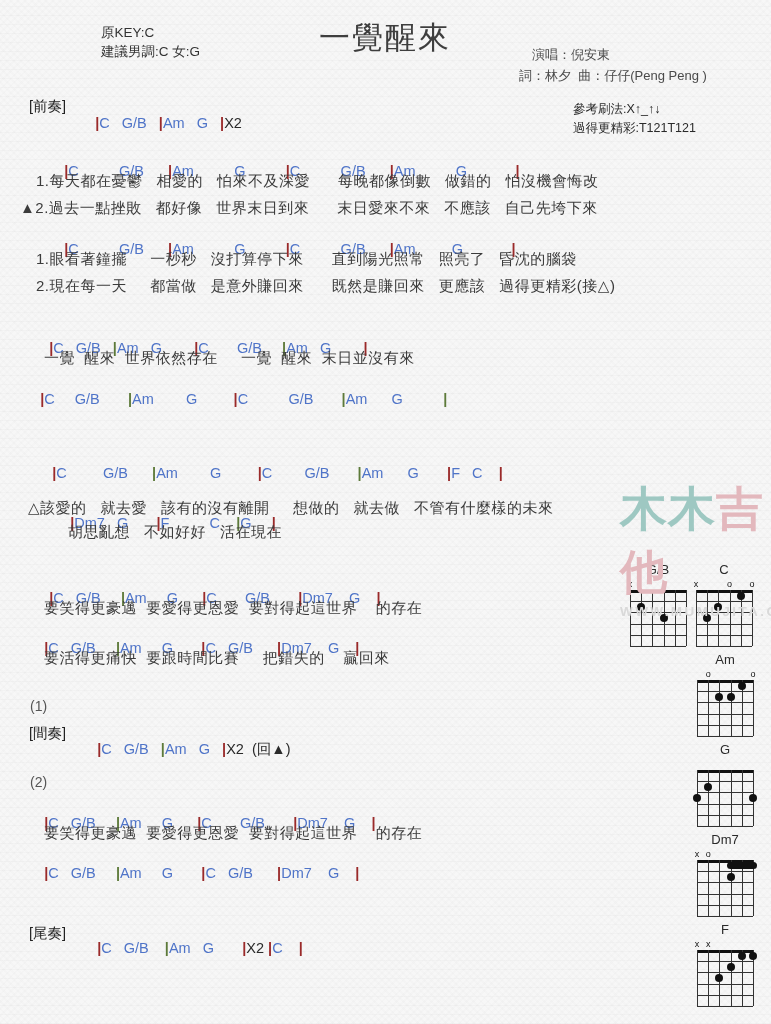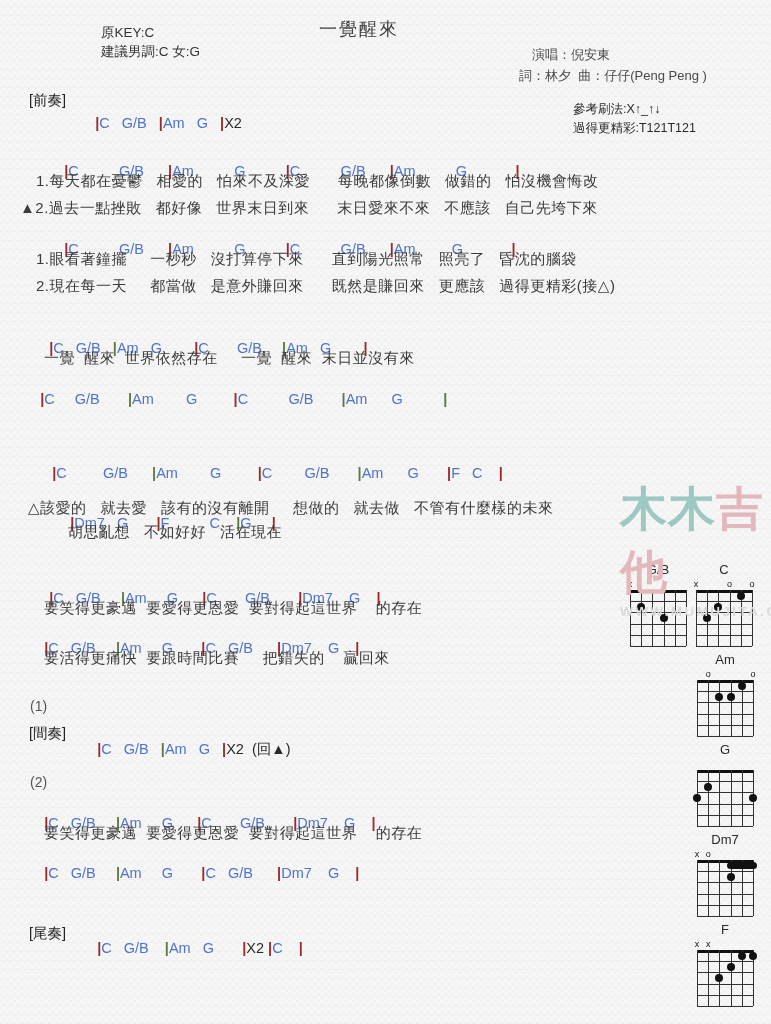--- a/index.html
+++ b/index.html
@@ -21,21 +21,21 @@
       repeating-linear-gradient(0deg, rgba(0,0,0,0.018) 0 1px, rgba(255,255,255,0) 1px 9px);
     pointer-events:none;
     z-index:0;
   }
   .sheet { position:relative; z-index:2; width:771px; height:1024px; }
 
   .abs { position:absolute; white-space:pre; }
 
   
   .key-line    { font-size:13.5px; color:#333; letter-spacing:0px; }
-  .song-title  { font-size:18px; color:#3e3e3e; letter-spacing:2px; font-weight:400; }
+  .song-title  { font-size:31px; color:#3e3e3e; letter-spacing:2px; font-weight:400; }
   .credit      { font-size:13px; color:#4a4a4a; }
   .playref     { font-size:12.5px; color:#2a2a2a; }
 
   
   .chordline { font-size:14.5px; color:#4f74c8; letter-spacing:0px; }
   .chordline .bar  { color:#9a2a2a; font-weight:700; }
   .chordline .barg { color:#5d7a3a; font-weight:700; }
   .lyricline { font-size:15px; color:#3b3b3b; letter-spacing:0.5px; }
   .sectlabel { font-size:14.5px; color:#222; }
   .numlabel  { font-size:14px; color:#555; }
@@ -77,21 +77,21 @@
   <div class="abs key-line" style="left:101px; top:43px;">建議男調:C 女:G</div>
 
   <div class="abs song-title" style="left:319px; top:17px;">一覺醒來</div>
 
   <div class="abs credit" style="left:532px; top:46px;">演唱：倪安東</div>
   <div class="abs credit" style="left:519px; top:67px;">詞：林夕  曲：仔仔(Peng Peng )</div>
 
   <div class="abs playref" style="left:573px; top:101px;">參考刷法:X↑_↑↓</div>
   <div class="abs playref" style="left:573px; top:120px;">過得更精彩:T121T121</div>
 
-  <div class="abs sectlabel" style="left:29px; top:91px;">[前奏]</div>
+  <div class="abs sectlabel" style="left:29px; top:97px;">[前奏]</div>
   <div class="abs chordline" style="left:79px; top:99px;">
     <span class="bar">|</span>C   <span>G/B</span>   <span class="bar">|</span>Am   G   <span class="bar">|</span><span style="color:#2a2a2a;">X2</span>
   </div>
 
   <div class="abs chordline" style="left:48px; top:147px;">
     <span class="bar">|</span>C          G/B      <span class="bar">|</span>Am          G          <span class="bar">|</span>C          G/B      <span class="bar">|</span>Am          G            <span class="bar">|</span>
   </div>
   <div class="abs lyricline" style="left:36px; top:172px;">1.每天都在憂鬱   相愛的   怕來不及深愛      每晚都像倒數   做錯的   怕沒機會悔改</div>
   <div class="abs lyricline" style="left:20px; top:199px;">▲2.過去一點挫敗   都好像   世界末日到來      末日愛來不來   不應該   自己先垮下來</div>
 

